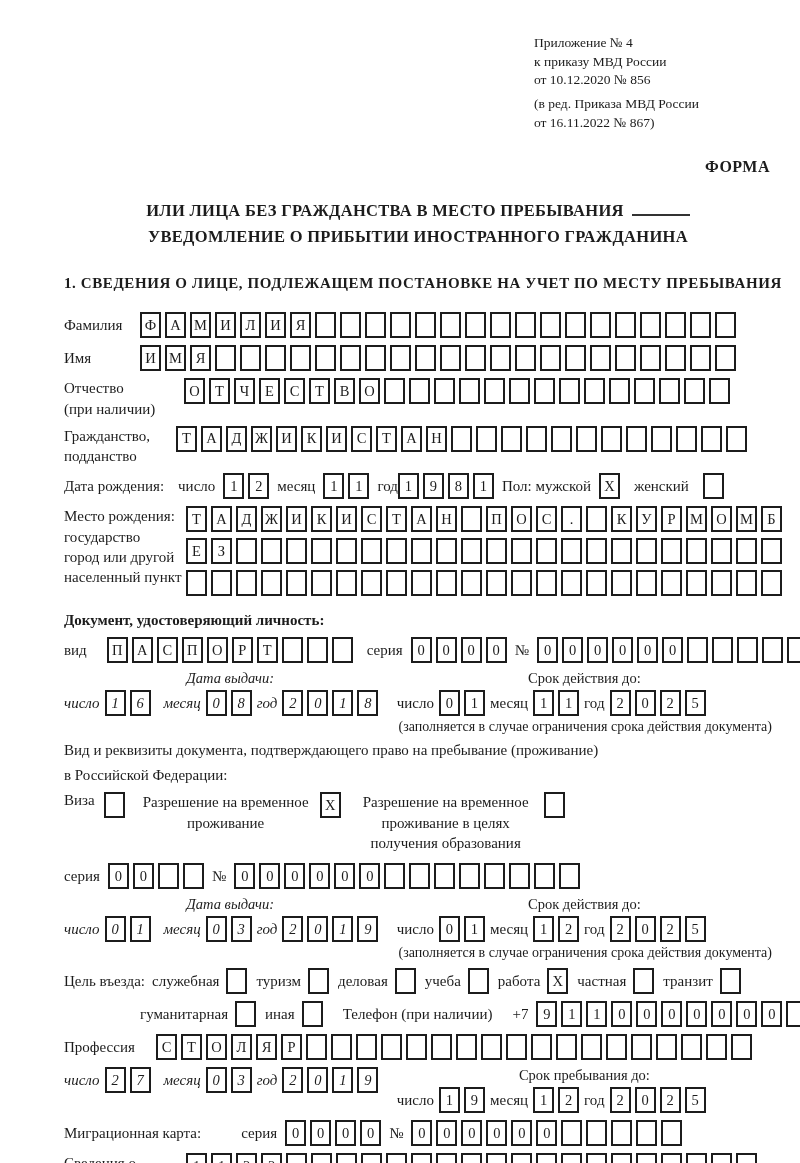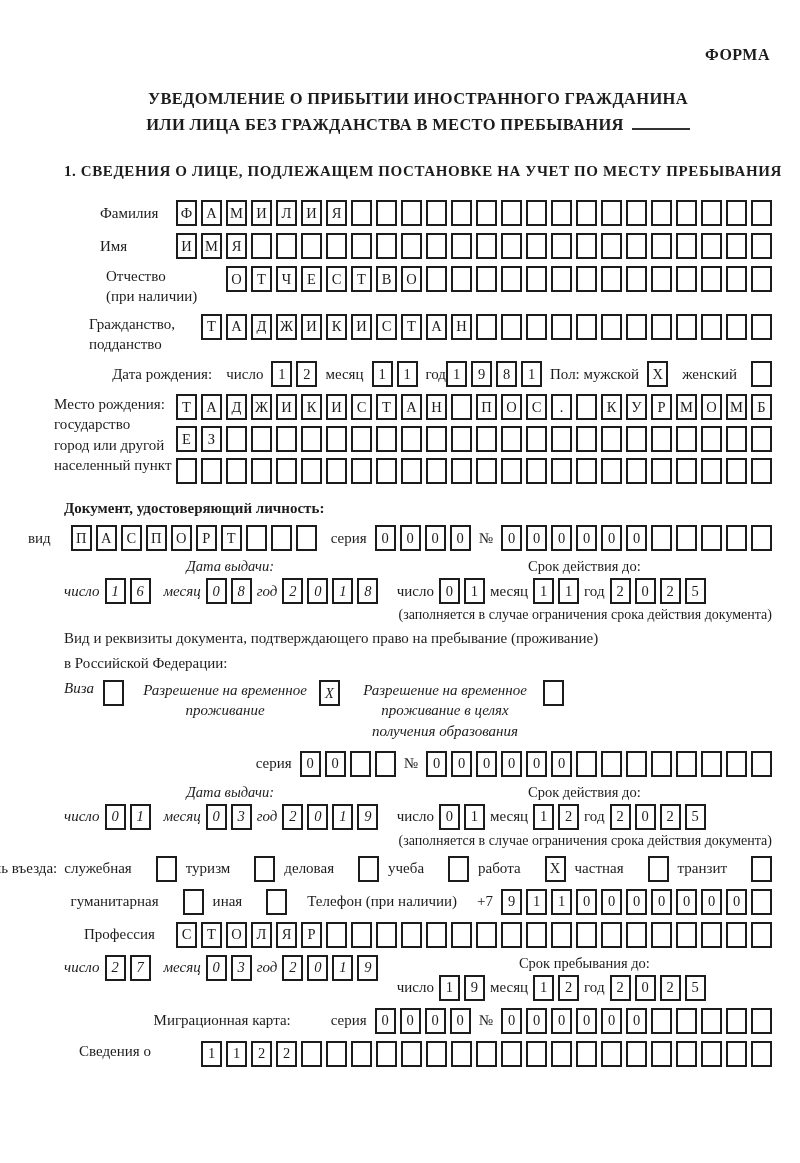--- a/index.html
+++ b/index.html
@@ -10,21 +10,21 @@
   .hdr{margin-left:auto;width:238px;font-size:13.5px;line-height:1.38;padding-top:14px;}
   .hdr .ed{margin-top:5px;}
   .forma{text-align:right;font-weight:bold;font-size:16px;margin:26px 2px 0 0;letter-spacing:.5px;}
 
   
   .title{text-align:center;font-weight:bold;font-size:16.5px;line-height:1.55;margin-top:22px;letter-spacing:.3px;}
   .blank{display:inline-block;width:58px;border-bottom:2px solid #333;height:14px;margin-left:8px;}
   .sec{font-weight:bold;font-size:15px;letter-spacing:.6px;margin:26px 0 20px;white-space:nowrap;}
 
   
-  .row{display:flex;align-items:center;margin-bottom:7px;font-size:15px;justify-content:flex-end;}
+  .row{display:flex;align-items:center;margin-bottom:7px;font-size:15px;}
   .row.top{align-items:flex-start;}
   .lab{flex:none;}
   .w76{width:76px;} .w120{width:120px;} .w112{width:112px;} .w122{width:122px;} .w92{width:92px;}
   .lab2{line-height:1.35;}
   .cells{display:inline-flex;gap:4px;flex:none;}
   .cell{display:inline-flex;align-items:center;justify-content:center;box-sizing:content-box;
         width:17px;height:22px;border:2px solid #1c1c1c;font-size:14.5px;flex:none;background:#fff;}
   .vgap>div{margin-bottom:6px;}
   .ml8{margin-left:8px;} .ml14{margin-left:14px;} .ml20{margin-left:20px;} .ml40{margin-left:40px;}
 
@@ -36,39 +36,46 @@
   .dcol{display:flex;flex-direction:column;}
   .dcol.left{width:47%;font-style:italic;}
   .dcol.rgt{flex:1;}
   .dhead{text-align:center;font-size:14.5px;margin-bottom:3px;}
   .dline{display:flex;align-items:center;gap:5px;}
   .dfoot{font-size:14px;white-space:nowrap;margin-top:3px;text-align:right;}
 
   .plain{font-size:15px;margin-bottom:8px;}
 
   
-  .opt{display:inline-flex;align-items:center;gap:24px;margin-left:9px;}
+  .opt{display:inline-flex;align-items:center;gap:7px;margin-left:9px;}
   .opt.first{margin-left:7px;}
   .optwrap{display:inline-flex;align-items:flex-start;gap:9px;margin-left:16px;}
   .wraplab{display:inline-block;text-align:center;line-height:1.35;}
   .w170{max-width:170px;} .w178{max-width:178px;}
 
-  .permits{display:flex;align-items:flex-start;margin:4px 0 10px;font-size:15px;font-style:italic;}
+  .permits{display:flex;align-items:flex-start;margin:4px 0 10px;font-size:15px;}
 </style>
 </head>
 <body>
 
 <div class="page">
 
+  <div class="hdr">
+    <div>Приложение № 4</div>
+    <div>к приказу МВД России</div>
+    <div>от 10.12.2020 № 856</div>
+    <div class="ed">(в ред. Приказа МВД России</div>
+    <div>от 16.11.2022 № 867)</div>
+  </div>
 
   <div class="forma">ФОРМА</div>
 
   <div class="title">
+    <div><span>ИЛИ ЛИЦА БЕЗ ГРАЖДАНСТВА В МЕСТО ПРЕБЫВАНИЯ</span><span class="blank"></span></div>
     <div>УВЕДОМЛЕНИЕ О ПРИБЫТИИ ИНОСТРАННОГО ГРАЖДАНИНА</div>
-    <div><span>ИЛИ ЛИЦА БЕЗ ГРАЖДАНСТВА В МЕСТО ПРЕБЫВАНИЯ</span><span class="blank"></span></div>
   </div>
 
   <div class="sec">1. СВЕДЕНИЯ О ЛИЦЕ, ПОДЛЕЖАЩЕМ ПОСТАНОВКЕ НА УЧЕТ ПО МЕСТУ ПРЕБЫВАНИЯ</div>
 
   <div class="row">
     <span class="lab w76">Фамилия</span>
     <span class="cells">
         <span class="cell">Ф</span>
         <span class="cell">А</span>
         <span class="cell">М</span>

